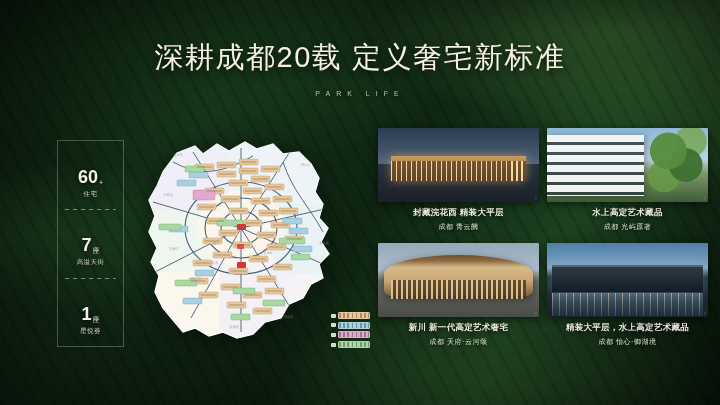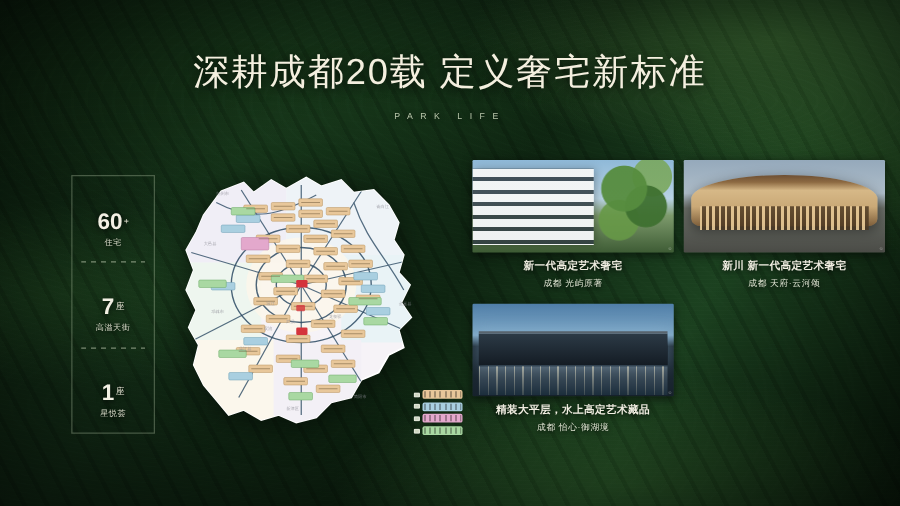--- a/index.html
+++ b/index.html
@@ -45,21 +45,21 @@
   
   .stats { position:absolute; left:57px; top:140px; width:67px; height:207px; z-index:6;
     border:1px solid rgba(196,210,180,.32);
     display:flex; flex-direction:column; }
   .stat { flex:1; display:flex; flex-direction:column; align-items:center;
     justify-content:center; position:relative; }
   .stat + .stat::before { content:""; position:absolute; top:0; left:7px; right:7px; height:1px;
     background:repeating-linear-gradient(90deg,
       rgba(205,216,190,.55) 0 4px, rgba(0,0,0,0) 4px 8px); }
   .stat-num { color:#f3f0e4; font-size:18px; font-weight:700; line-height:1;
-    text-shadow:0 1px 5px rgba(0,0,0,.8); display:flex; align-items:center;margin-top:17px; }
+    text-shadow:0 1px 5px rgba(0,0,0,.8); display:flex; align-items:flex-end;margin-top:17px; }
   .stat-unit { font-size:7px; font-weight:400; margin-left:1px; color:#e6e3d4; }
   .stat-label { margin-top:4px; font-size:6.5px; color:#dbdccb; letter-spacing:.4px;
     text-shadow:0 1px 4px rgba(0,0,0,.8); }
 
   
   .map-wrap { position:absolute; left:133px; top:132px; width:235px; height:222px; z-index:5; }
   .map-svg { width:100%; height:100%; display:block;
     filter:drop-shadow(0 4px 14px rgba(0,0,0,.55)); }
   .legend { position:absolute; right:-2px; bottom:6px; display:flex; flex-direction:column;
     gap:2.6px; z-index:7; }
@@ -336,27 +336,36 @@
         <span class="lg-chip" style="background:#e3a8cc"></span>
       </div>
       <div class="lg-row">
         <span class="lg-dot"></span>
         <span class="lg-chip" style="background:#a9d8a2"></span>
       </div>
     </div>
   </div>
 
   <div class="cards">
+    <div class="card">
+      <div class="photo p1">
+        <span class="wm">©</span>
+      </div>
+      <div class="cap">
+        <div class="cap-main">封藏浣花西  精装大平层</div>
+        <div class="cap-sub">成都  青云阙</div>
+      </div>
+    </div>
 
     <div class="card">
       <div class="photo p2">
         <span class="wm">©</span>
       </div>
       <div class="cap">
-        <div class="cap-main">新一代高定艺术奢宅</div>
+        <div class="cap-main">水上高定艺术藏品</div>
         <div class="cap-sub">成都  光屿原著</div>
       </div>
     </div>
 
     <div class="card">
       <div class="photo p3">
         <span class="wm">©</span>
       </div>
       <div class="cap">
         <div class="cap-main">新川  新一代高定艺术奢宅</div>

